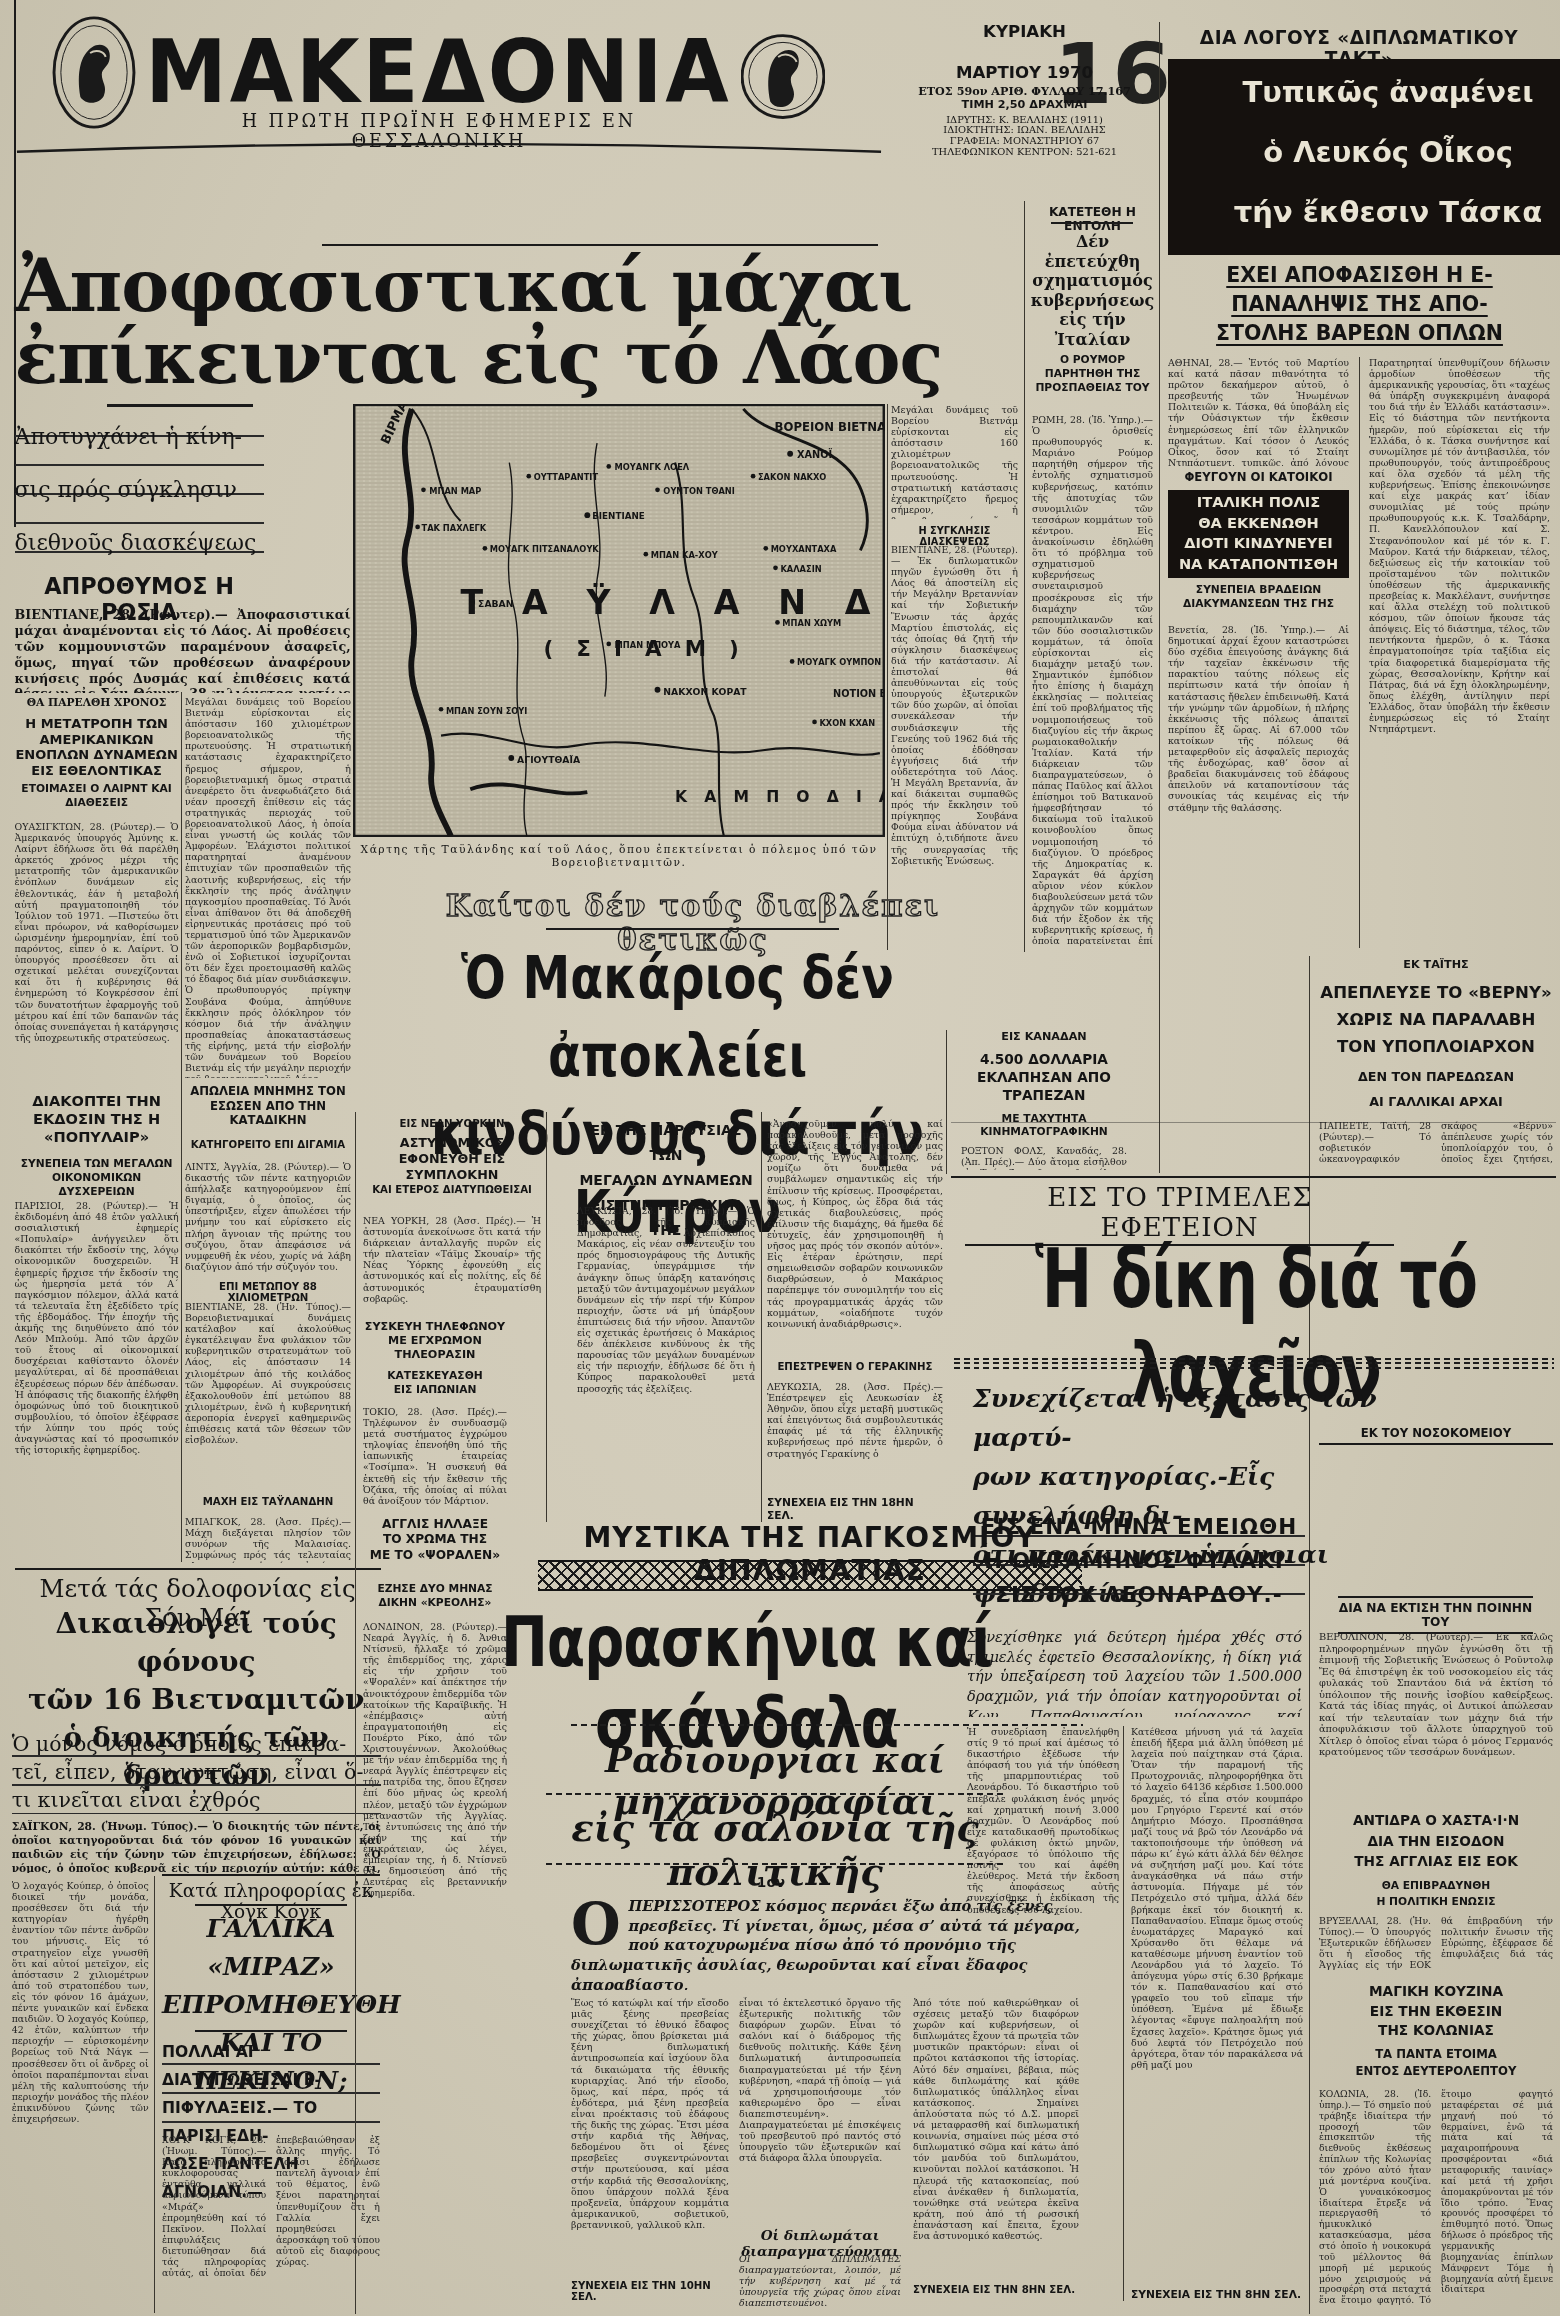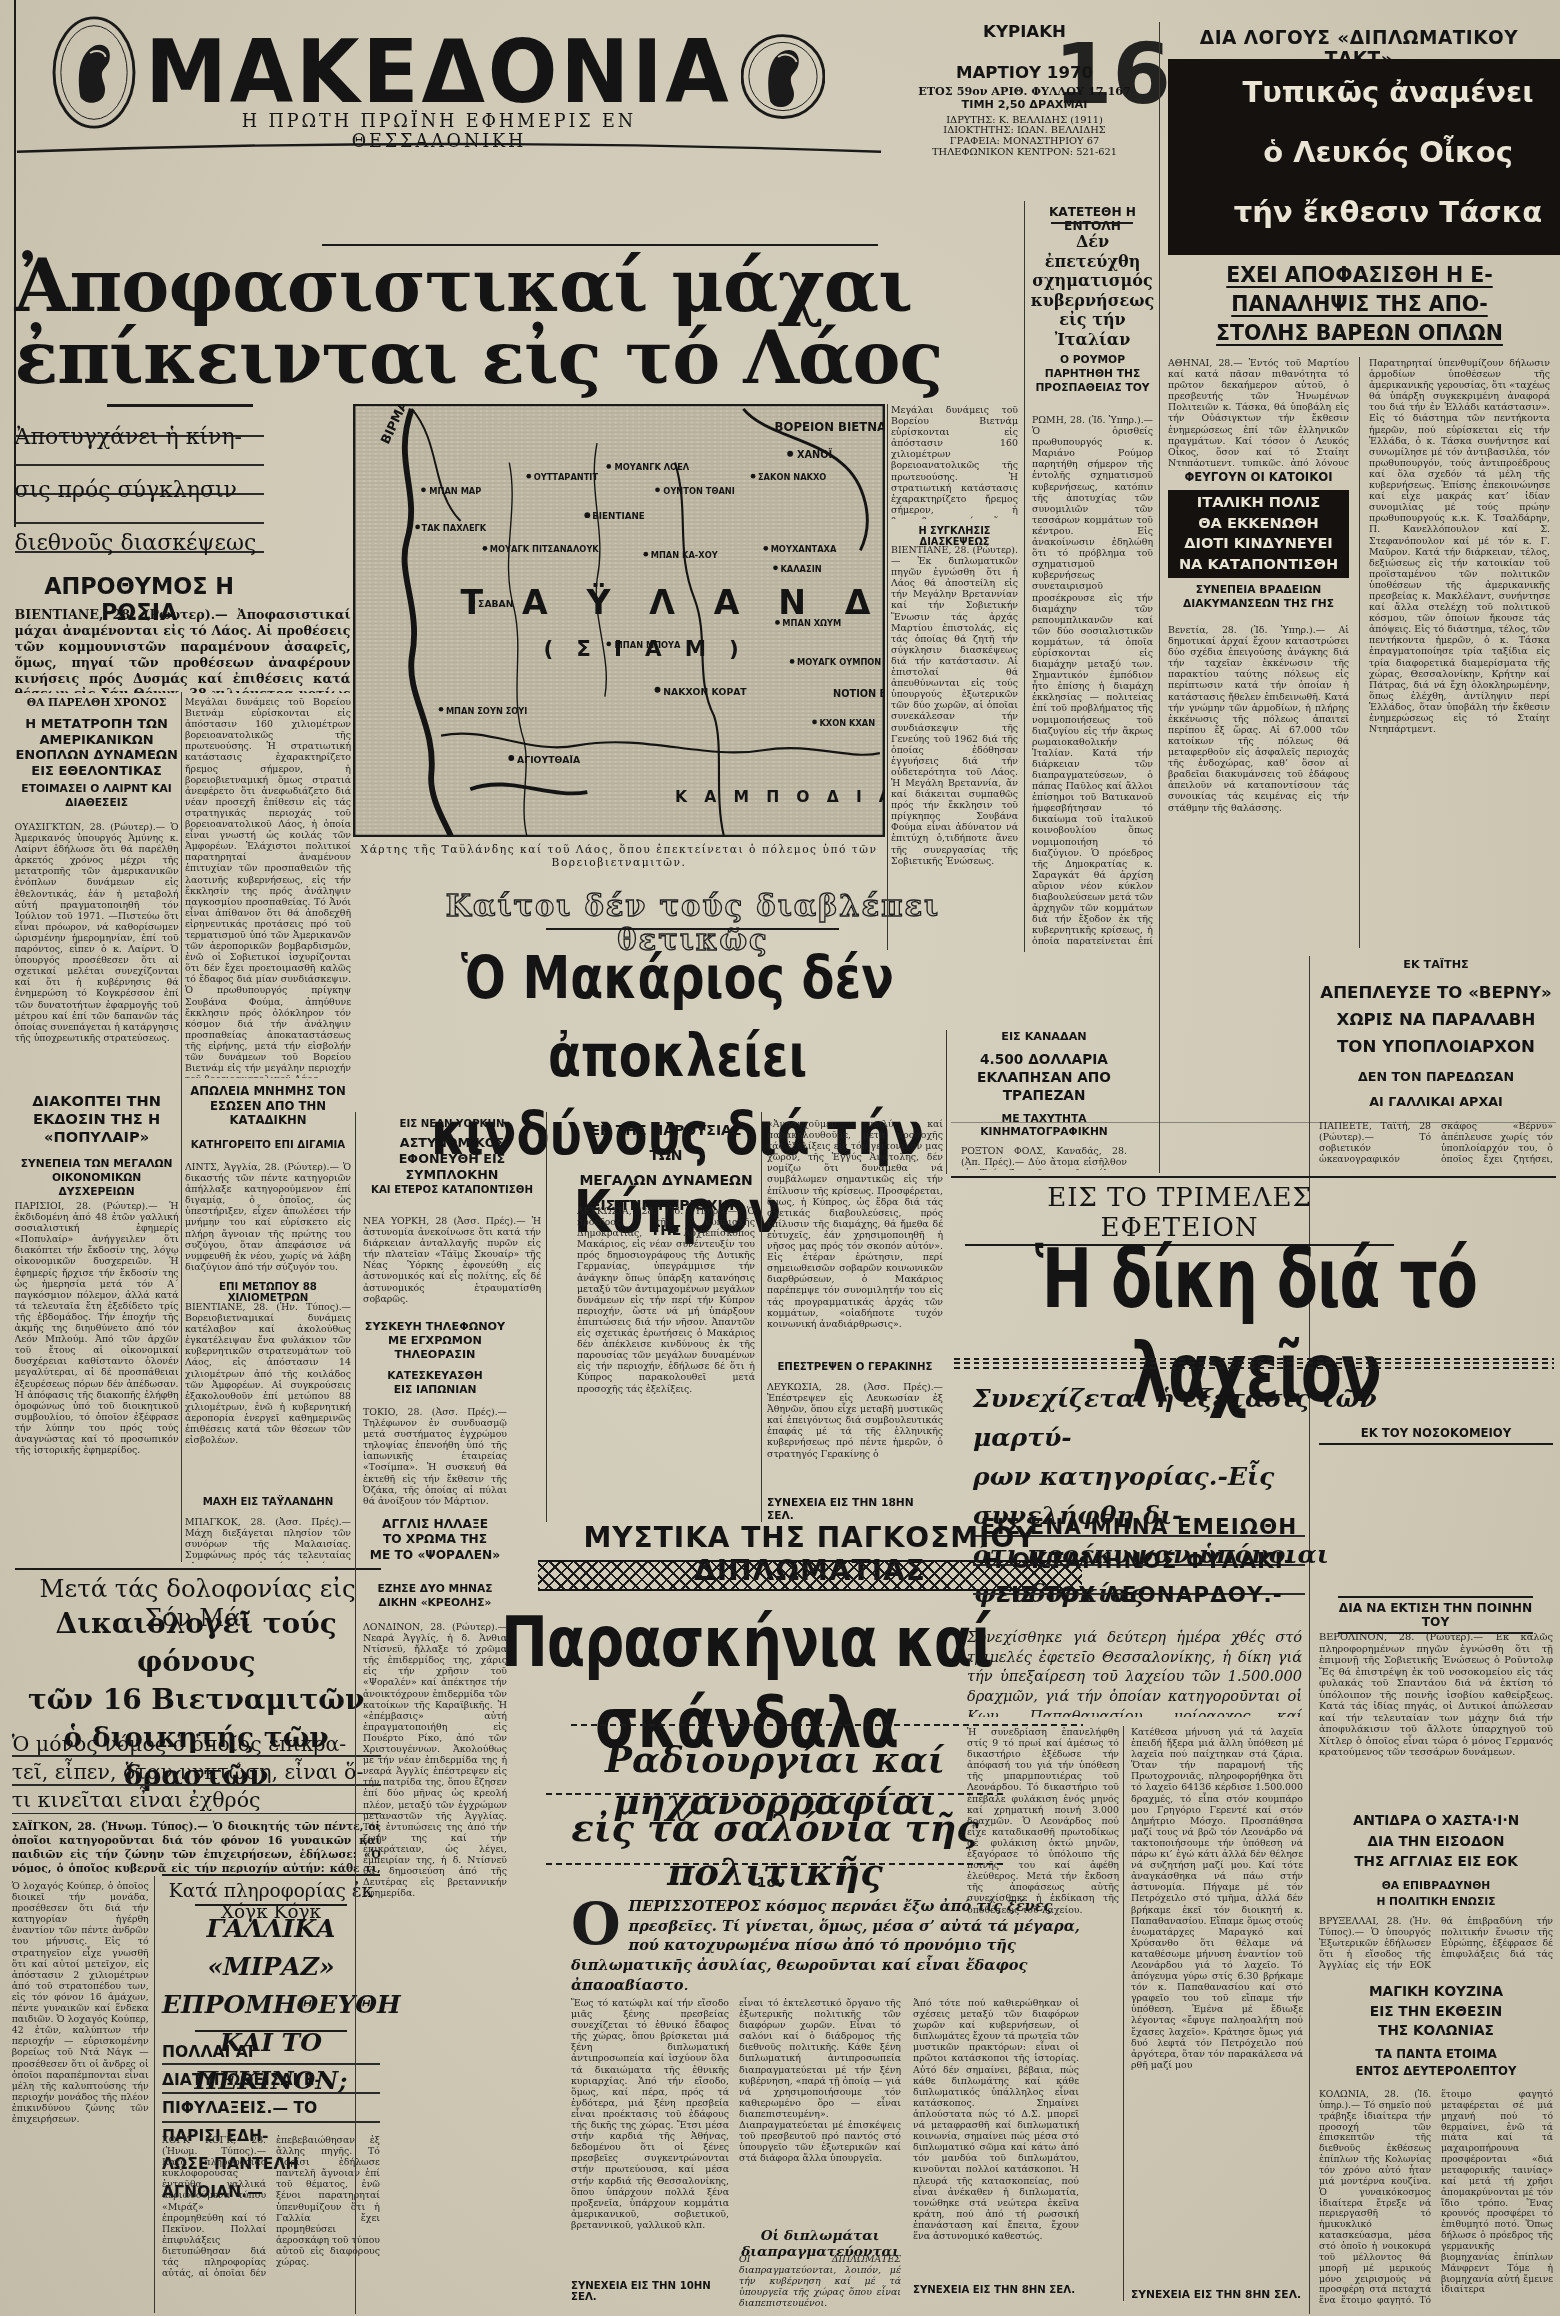--- a/index.html
+++ b/index.html
@@ -208,21 +208,21 @@
   <div class="b vr" style="left:1359px;top:357px;height:591px"></div>
   <div class="b t9" style="left:1369px;top:357px;width:181px;height:591px">Παρατηρηταί ὑπενθυμίζουν δήλωσιν ἁρμοδίων ὑποθέσεων τῆς ἀμερικανικῆς γερουσίας, ὅτι «ταχέως θά ὑπάρξη συγκεκριμένη ἀναφορά του διά τήν ἐν Ἑλλάδι κατάστασιν». Εἰς τό διάστημα τῶν πεντήκοντα ἡμερῶν, πού εὑρίσκεται εἰς τήν Ἑλλάδα, ὁ κ. Τάσκα συνήντησε καί συνωμίλησε μέ τόν ἀντιβασιλέα, τόν πρωθυπουργόν, τούς ἀντιπροέδρους καί ὅλα σχεδόν τά μέλη τῆς κυβερνήσεως. Ἐπίσης ἐπεκοινώνησε καί εἶχε μακράς κατ’ ἰδίαν συνομιλίας μέ τούς πρώην πρωθυπουργούς κ.κ. Κ. Τσαλδάρην, Π. Κανελλόπουλον καί Σ. Στεφανόπουλον καί μέ τόν κ. Γ. Μαῦρον. Κατά τήν διάρκειαν, τέλος, δεξιώσεως εἰς τήν κατοικίαν τοῦ προϊσταμένου τῶν πολιτικῶν ὑποθέσεων τῆς ἀμερικανικῆς πρεσβείας κ. Μακλέλαντ, συνήντησε καί ἄλλα στελέχη τοῦ πολιτικοῦ κόσμου, τῶν ὁποίων ἤκουσε τάς ἀπόψεις. Εἰς τό διάστημα, τέλος, τῶν πεντήκοντα ἡμερῶν, ὁ κ. Τάσκα ἐπραγματοποίησε τρία ταξίδια εἰς τρία διαφορετικά διαμερίσματα τῆς χώρας, Θεσσαλονίκην, Κρήτην καί Πάτρας, διά νά ἔχη ὁλοκληρωμένην, ὅπως ἐλέχθη, ἀντίληψιν περί Ἑλλάδος, ὅταν ὑποβάλη τήν ἔκθεσιν ἐνημερώσεως εἰς τό Σταίητ Ντηπάρτμεντ.</div>
 
   <div class="b hs outline ctr" style="left:410px;top:889px;width:566px;height:41px;font-size:29px;letter-spacing:2px;font-weight:bold">Καίτοι δέν τούς διαβλέπει θετικῶς</div>
   <div class="b rule" style="left:546px;top:928px;width:293px;height:2px"></div>
   <div class="b hc ctr pre squash" style="left:336px;top:938px;width:683px;height:166px;font-size:48px;line-height:64px;transform:scale(1,1.22)">Ὁ Μακάριος δέν ἀποκλείει
 κινδύνους διά τήν Κύπρον</div>
 
   <div class="b hc ctr" style="left:363px;top:1118px;width:178px;font-size:10.2px">ΕΙΣ ΝΕΑΝ ΥΟΡΚΗΝ</div>
   <div class="b hc ctr" style="left:363px;top:1135px;width:178px;height:45px;font-size:12.7px;line-height:1.25">ΑΣΤΥΝΟΜΙΚΟΣ ΕΦΟΝΕΥΘΗ ΕΙΣ ΣΥΜΠΛΟΚΗΝ</div>
-  <div class="b hc ctr" style="left:363px;top:1184px;width:178px;height:29px;font-size:10.2px">ΚΑΙ ΕΤΕΡΟΣ ΚΑΤΑΠΟΝΤΙΣΘΗ</div>
+  <div class="b hc ctr" style="left:363px;top:1184px;width:178px;height:29px;font-size:10.2px">ΚΑΙ ΕΤΕΡΟΣ ΔΙΑΤΥΠΩΘΕΙΣΑΙ</div>
   <div class="b t9" style="left:363px;top:1215px;width:178px;height:98px">ΝΕΑ ΥΟΡΚΗ, 28 (Ἀσσ. Πρές).— Ἡ ἀστυνομία ἀνεκοίνωσε ὅτι κατά τήν διάρκειαν ἀνταλλαγῆς πυρῶν εἰς τήν πλατεῖαν «Τάϊμς Σκουαίρ» τῆς Νέας Ὑόρκης ἐφονεύθη εἷς ἀστυνομικός καί εἷς πολίτης, εἷς δέ ἀστυνομικός ἐτραυματίσθη σοβαρῶς.</div>
 
   <div class="b hc ctr" style="left:363px;top:1320px;width:144px;height:43px;font-size:11.2px;line-height:1.25">ΣΥΣΚΕΥΗ ΤΗΛΕΦΩΝΟΥ<br>ΜΕ ΕΓΧΡΩΜΟΝ<br>ΤΗΛΕΟΡΑΣΙΝ</div>
   <div class="b hc ctr" style="left:363px;top:1369px;width:144px;height:31px;font-size:10.7px;line-height:1.3">ΚΑΤΕΣΚΕΥΑΣΘΗ<br>ΕΙΣ ΙΑΠΩΝΙΑΝ</div>
   <div class="b t9" style="left:363px;top:1406px;width:144px;height:105px">ΤΟΚΙΟ, 28. (Ἀσσ. Πρές).— Τηλέφωνον ἐν συνδυασμῷ μετά συστήματος ἐγχρώμου τηλοψίας ἐπενοήθη ὑπό τῆς ἰαπωνικῆς ἑταιρείας «Τοσίμπα». Ἡ συσκευή θά ἐκτεθῆ εἰς τήν ἔκθεσιν τῆς Ὀζάκα, τῆς ὁποίας αἱ πύλαι θά ἀνοίξουν τόν Μάρτιον.</div>
   <div class="b hc ctr" style="left:363px;top:1517px;width:144px;height:59px;font-size:12.2px;line-height:1.25">ΑΓΓΛΙΣ ΗΛΛΑΞΕ<br>ΤΟ ΧΡΩΜΑ ΤΗΣ<br>ΜΕ ΤΟ «ΨΟΡΑΛΕΝ»</div>
   <div class="b hc ctr" style="left:363px;top:1582px;width:144px;height:33px;font-size:10.7px;line-height:1.3">ΕΖΗΣΕ ΔΥΟ ΜΗΝΑΣ<br>ΔΙΚΗΝ «ΚΡΕΟΛΗΣ»</div>
   <div class="b t9" style="left:363px;top:1621px;width:144px;height:683px">ΛΟΝΔΙΝΟΝ, 28. (Ρώυτερ).— Νεαρά Ἀγγλίς, ἡ δ. Ἀνθια Ντίσνεϋ, ἤλλαξε τό χρῶμα τῆς ἐπιδερμίδος της, χάρις εἰς τήν χρῆσιν τοῦ «Ψοραλέν» καί ἀπέκτησε τήν ἀνοικτόχρουν ἐπιδερμίδα τῶν κατοίκων τῆς Καραϊβικῆς. Ἡ «ἐπέμβασις» αὐτή ἐπραγματοποιήθη εἰς Πουέρτο Ρίκο, ἀπό τῶν Χριστουγέννων. Ἀκολούθως μέ τήν νέαν ἐπιδερμίδα της ἡ νεαρά Ἀγγλίς ἐπέστρεψεν εἰς τήν πατρίδα της, ὅπου ἔζησεν ἐπί δύο μῆνας ὡς κρεολή πλέον, μεταξύ τῶν ἐγχρώμων μεταναστῶν τῆς Ἀγγλίας. Τάς ἐντυπώσεις της ἀπό τήν ζωήν της καί τήν ἐπικράτειαν, ὡς λέγει, ἐμπειρίαν της, ἡ δ. Ντίσνεϋ θά δημοσιεύση ἀπό τῆς Δευτέρας εἰς βρεταννικήν ἐφημερίδα.</div>
 
   <div class="b hc ctr pre" style="left:577px;top:1118px;width:178px;height:80px;font-size:14px;line-height:25px">ΕΚ ΤΗΣ ΠΑΡΟΥΣΙΑΣ ΤΩΝ

